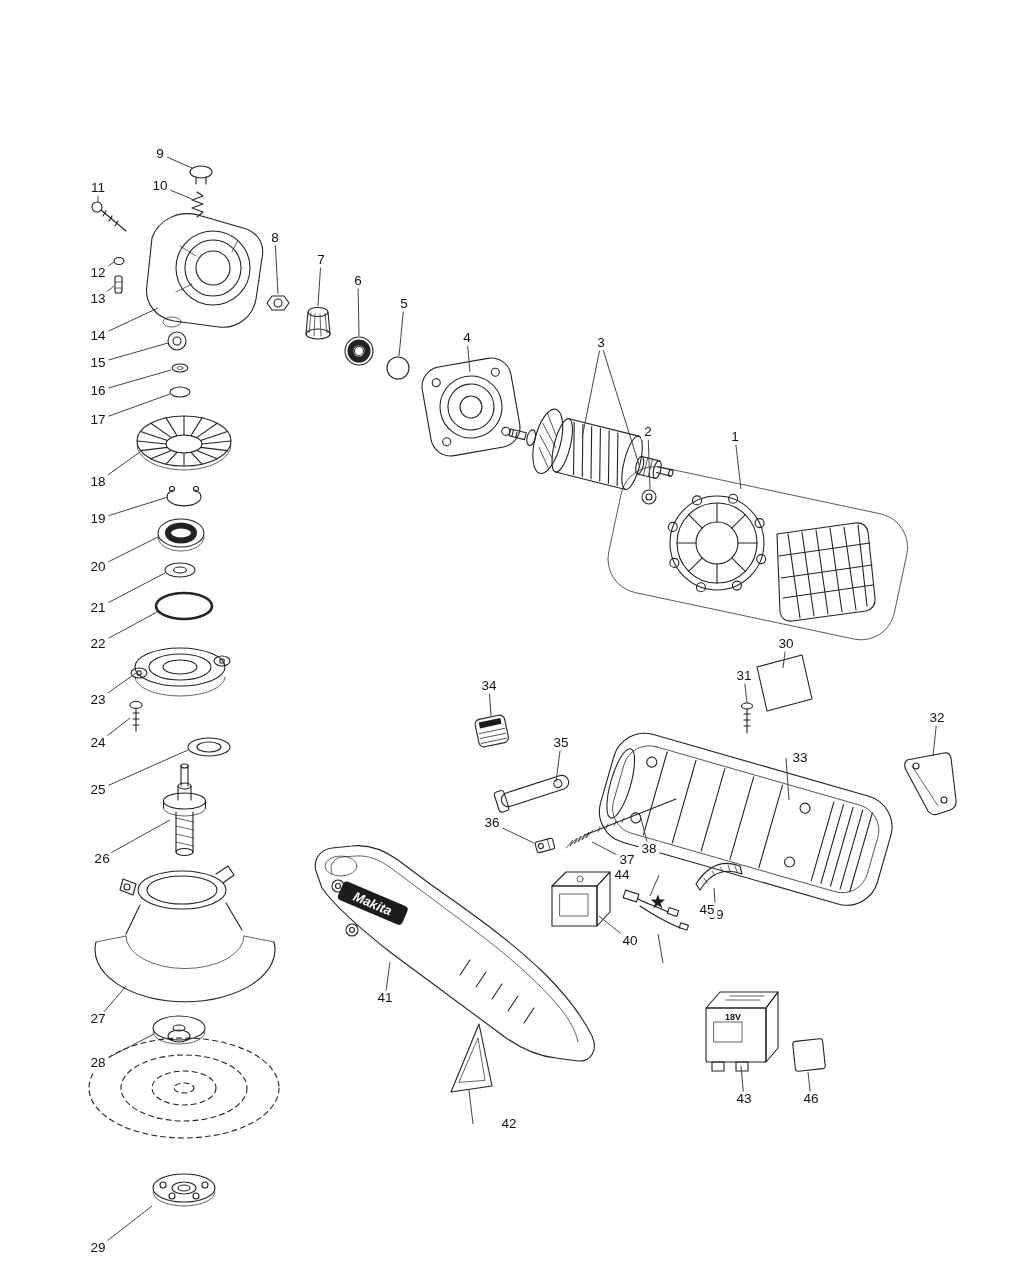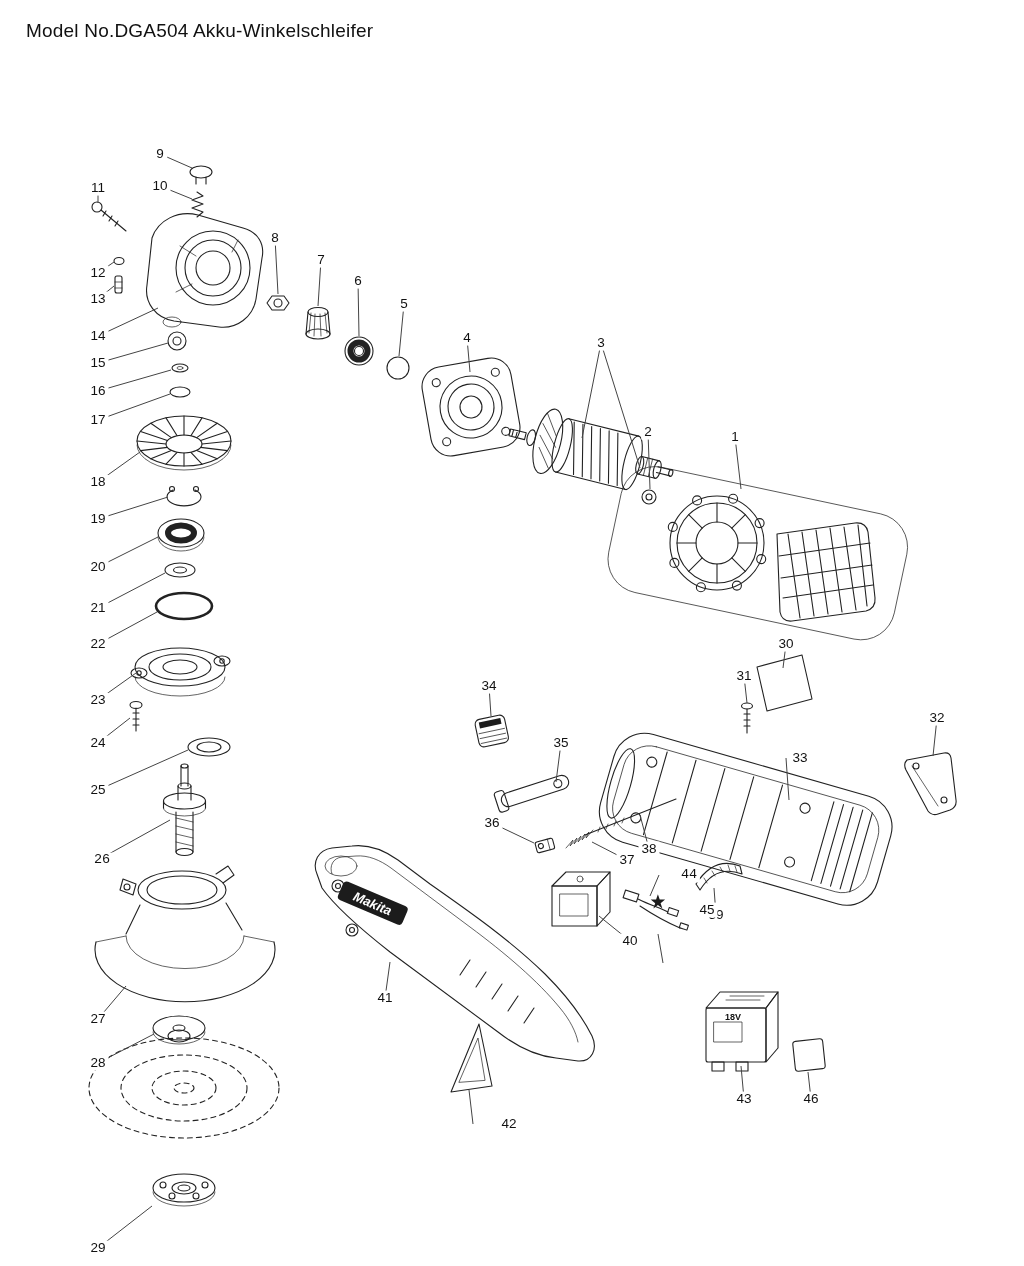--- a/index.html
+++ b/index.html
@@ -20,21 +20,20 @@
   #artwork .dark{fill:#1c1c1c;stroke:none;}
   #artwork .white{fill:#fff;}
   #artwork .logo-text{fill:#fff;stroke:none;font:italic bold 13px "Liberation Sans",sans-serif;text-anchor:middle;}
   #artwork .v-text{fill:#111;stroke:none;font:bold 9px "Liberation Sans",sans-serif;text-anchor:middle;}
 </style>
 </head>
 <body>
 
 <div id="canvas">
 
-  <div class="page-title">Model No.DGA504 Akku-Winkelschleifer</div>
 
   <svg id="artwork" class="layer" width="1024" height="1266" viewBox="0 0 1024 1266">
 
     <g>
       <path d="M152,238 C158,220 178,210 198,215 L243,228 C258,232 265,244 262,258 L256,299 C253,317 237,329 219,327 L174,321 C156,318 144,303 147,285 Z"></path>
       <circle cx="213" cy="268" r="37"></circle>
       <circle cx="213" cy="268" r="28"></circle>
       <circle cx="213" cy="268" r="17"></circle>
       <path class="hair" d="M180,246 L196,256 M176,292 L192,284 M238,240 L232,252"></path>
       <ellipse cx="172" cy="322" rx="9" ry="5" class="hair"></ellipse>
@@ -472,16 +471,16 @@
     <div class="part-label" style="left: 489px; top: 686px;">34</div>
     <div class="part-label" style="left: 561px; top: 743px;">35</div>
     <div class="part-label" style="left: 492px; top: 823px;">36</div>
     <div class="part-label" style="left: 627px; top: 860px;">37</div>
     <div class="part-label" style="left: 649px; top: 849px;">38</div>
     <div class="part-label" style="left: 716px; top: 915px;">39</div>
     <div class="part-label" style="left: 630px; top: 941px;">40</div>
     <div class="part-label" style="left: 385px; top: 998px;">41</div>
     <div class="part-label" style="left: 473px; top: 1124px; margin-left: 36px;">42</div>
     <div class="part-label" style="left: 744px; top: 1099px;">43</div>
-    <div class="part-label" style="left: 689px; top: 875px; font-family: Liberation Mono, monospace;">44</div>
+    <div class="part-label" style="left: 622px; top: 875px;">44</div>
     <div class="part-label" style="left: 663px; top: 910px; margin-left: 44px;">45</div>
     <div class="part-label" style="left: 811px; top: 1099px;">46</div>
   </div>
 
 </body></html>

